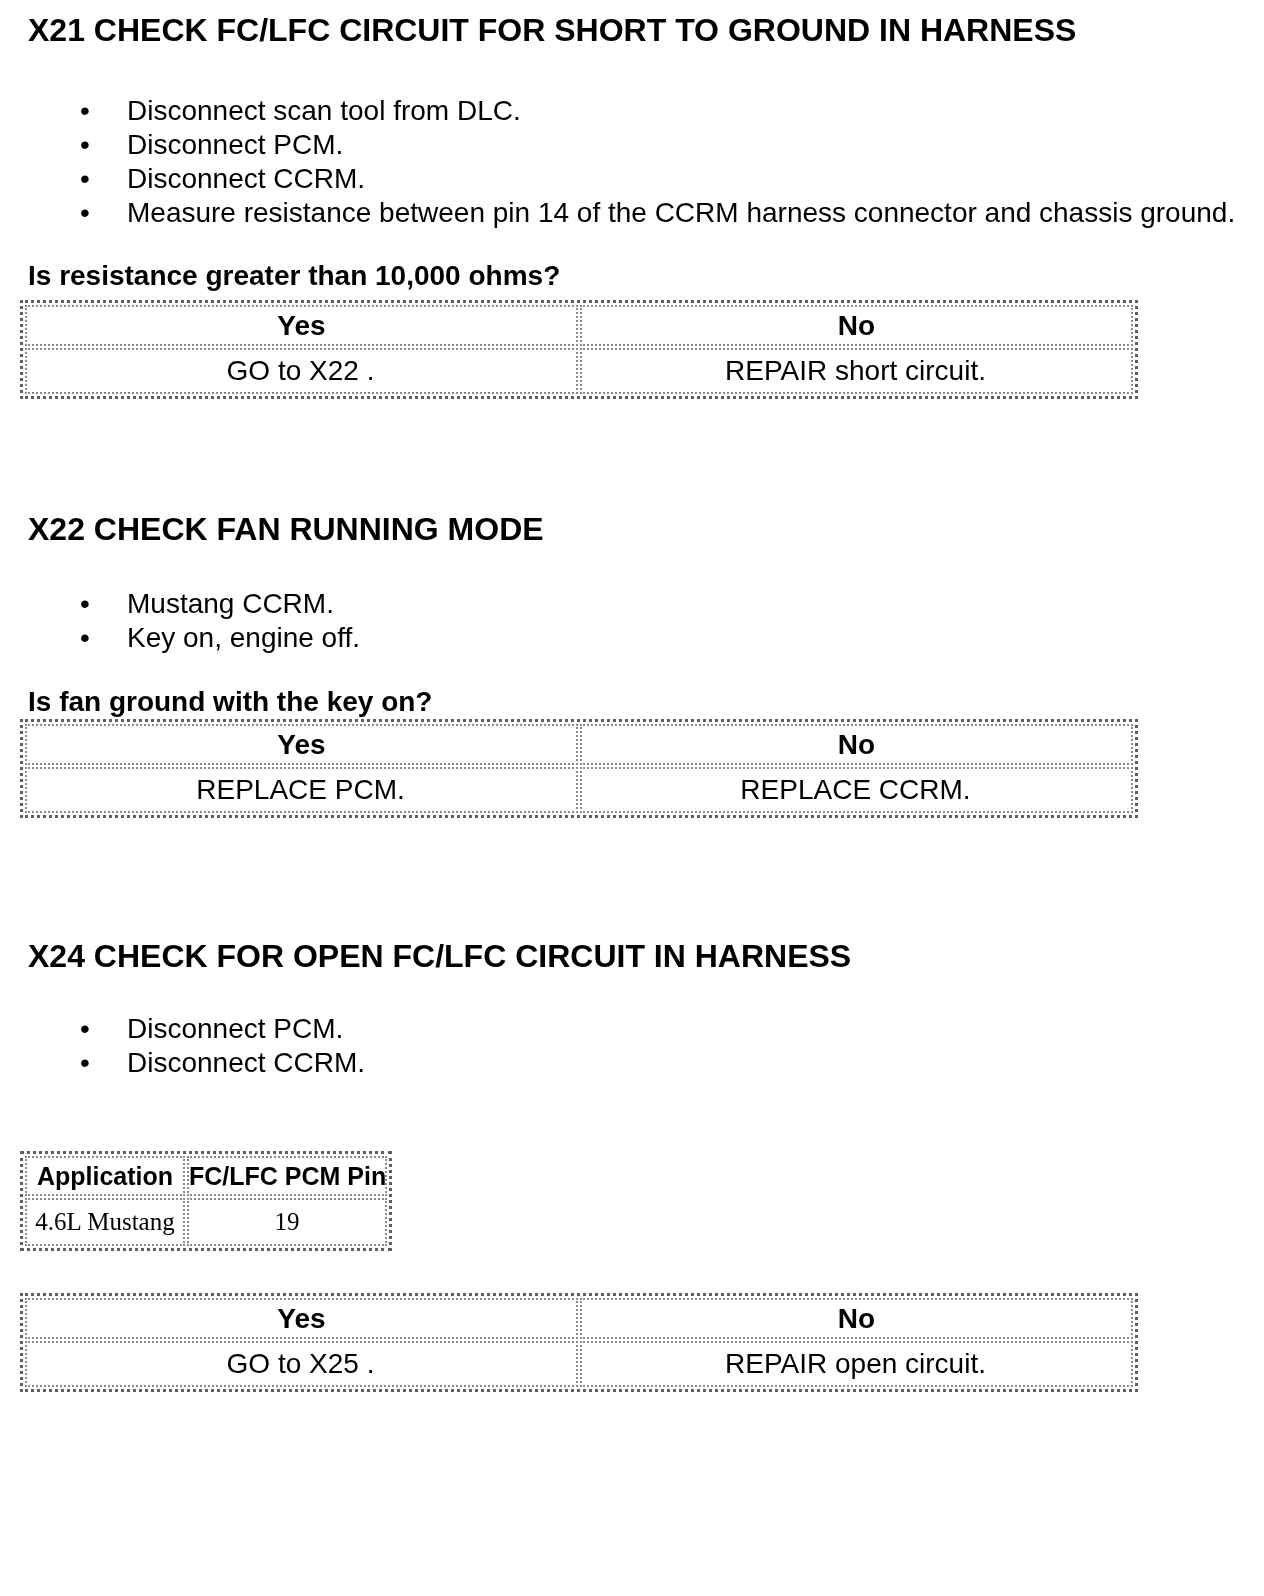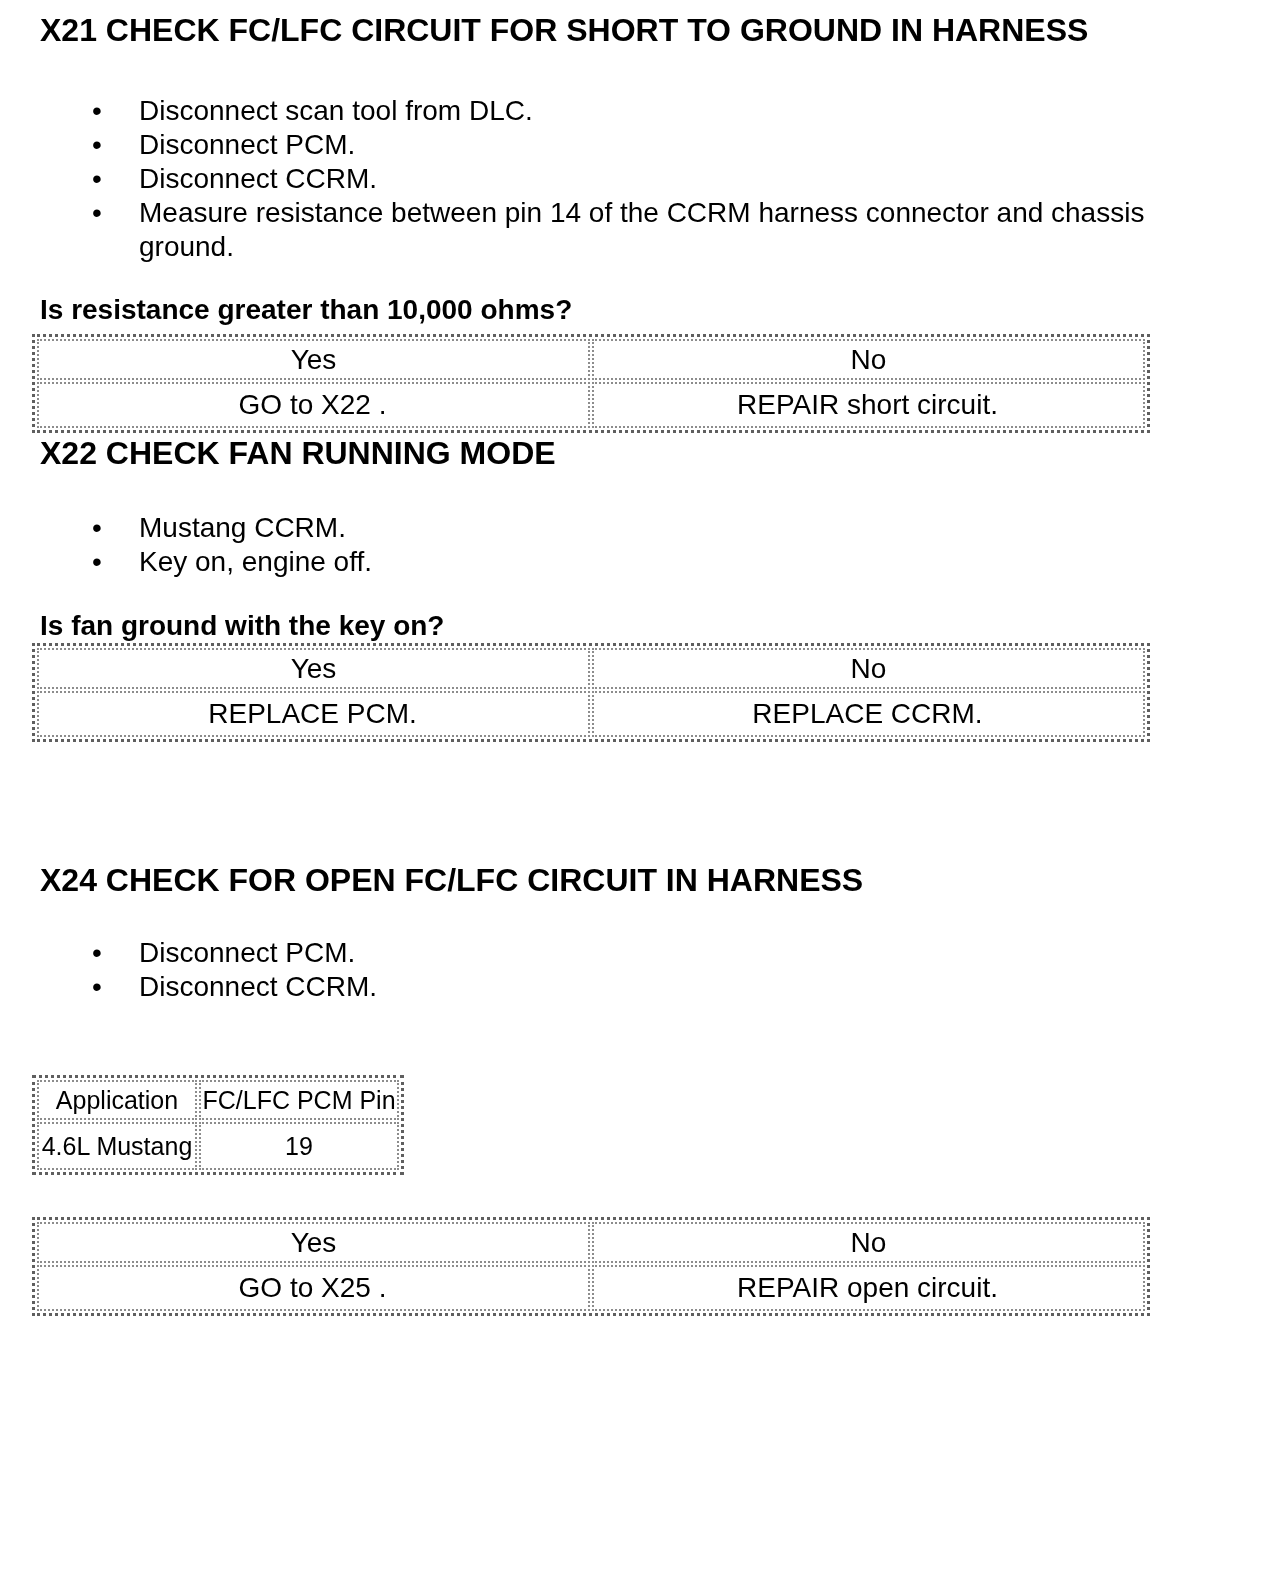--- a/index.html
+++ b/index.html
@@ -12,33 +12,33 @@
     height: 1596px;
     overflow: hidden;
     color: #000000;
     font-family: "Liberation Sans", "DejaVu Sans", sans-serif;
     font-size: 28px;
   }
   .page {
     box-sizing: border-box;
     width: 1264px;
     height: 1596px;
-    padding: 10px 20px 0 32px;
+    padding: 10px 20px 0 20px;
     background: #ffffff;
   }
 
   
   .hd {
     font-size: 32px;
     line-height: 40px;
     font-weight: 700;
     margin: 0 0 0 8px;
     white-space: nowrap;
   }
-  #s1 .hd { }
+  #s1 .hd { margin-top: 110px; }
   #s2 .hd { margin-top: 118px; }
 
   
   .steps {
     list-style: none;
     margin: 44px 0 0 0;
     padding: 0 0 0 107px;
   }
   #s1 .steps { margin-top: 38px; }
   #s2 .steps { margin-top: 36px; }
@@ -71,21 +71,21 @@
     border-spacing: 2px;
     border: 3px dotted #5f5f5f;
     background: #ffffff;
   }
   th, td {
     border: 2px dotted #8c8c8c;
     font-size: 28px;
     background: #ffffff;
   }
   th {
-    font-weight: 400;
+    font-weight: 700;
     text-align: center;
     height: 37px;
     padding: 0;
     vertical-align: middle;
   }
   td {
     text-align: center;
     height: 38px;
     padding: 2px 4px 2px 2px;
     vertical-align: middle;
@@ -102,21 +102,21 @@
   .pin {
     width: 360px;
     table-layout: fixed;
     margin-top: 71px;
   }
   .pin th, .pin td {
     font-size: 25px;
     white-space: nowrap;
   }
   .pin th { height: 36px; }
-  .pin td { height: 40px; padding: 2px; }
+  .pin td { height: 40px; padding: 2px; font-family: Liberation Serif, serif; }
 </style>
 </head>
 <body>
 
 <div class="page">
 
   <section id="s0">
     <h2 class="hd">X21 CHECK FC/LFC CIRCUIT FOR SHORT TO GROUND IN HARNESS</h2>
     <ul class="steps">
       <li>Disconnect scan tool from DLC.</li>

